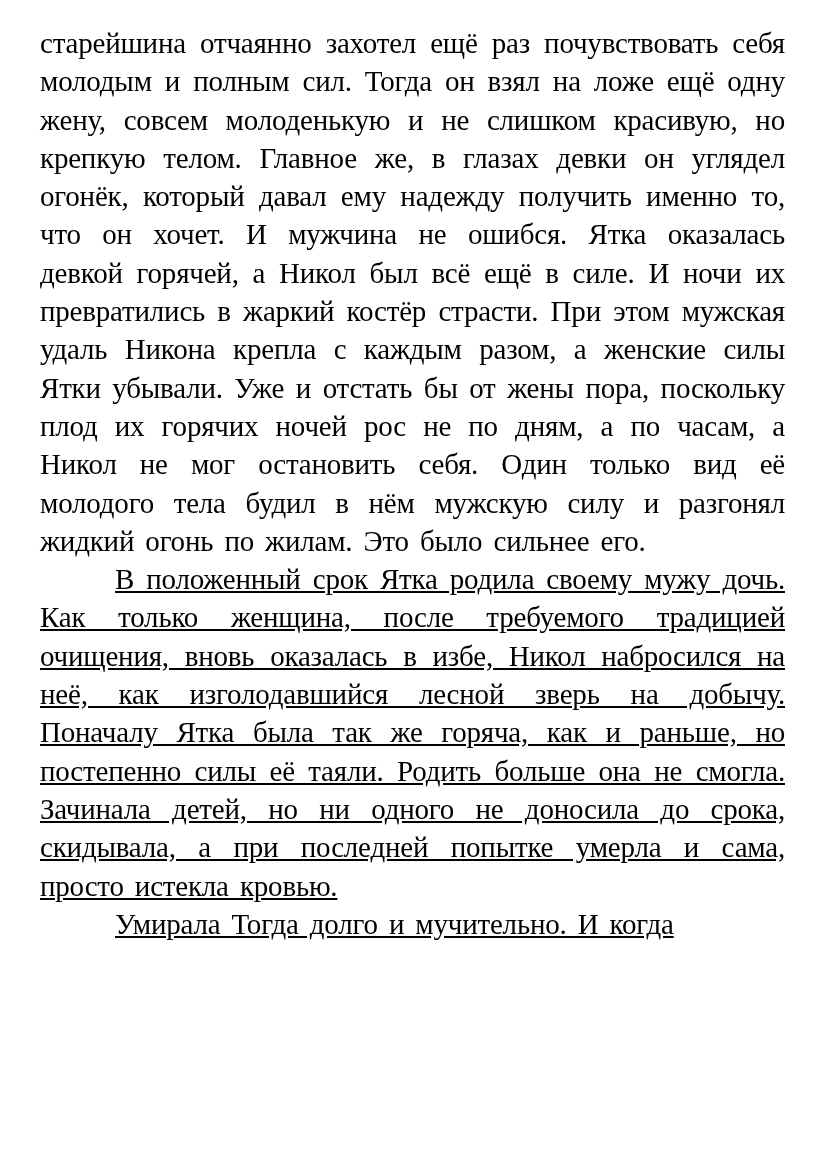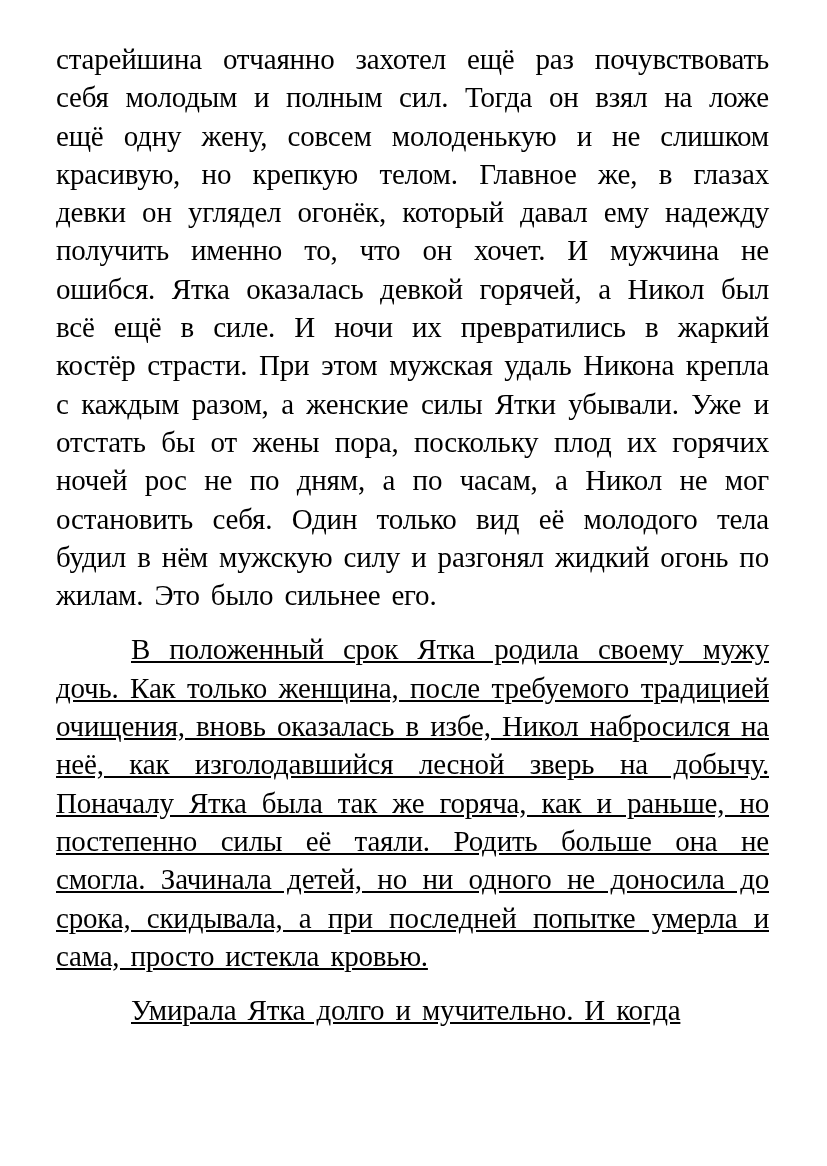--- a/index.html
+++ b/index.html
@@ -19,33 +19,33 @@
     padding: 24px 42px 0 40px;
     background: #ffffff;
     color: #000000;
     font-family: "Liberation Serif", "DejaVu Serif", serif;
     font-size: 29px;
     line-height: 38.3px;
     text-align: justify;
     text-justify: inter-word;
   }
   .para {
-    margin: 16px;
+    margin: 0;
     padding: 0;
     word-spacing: 0.14em;
     letter-spacing: -0.2px;
   }
   .para.indent {
     text-indent: 75px;
     text-decoration: underline;
   }
   .para.no-indent {
     text-indent: 0;
   }
 </style>
 </head>
 <body>
 
 <div class="page">
   <p class="para no-indent">старейшина отчаянно захотел ещё раз почувствовать себя молодым и полным сил. Тогда он взял на ложе ещё одну жену, совсем молоденькую и не слишком красивую, но крепкую телом. Главное же, в глазах девки он углядел огонёк, который давал ему надежду получить именно то, что он хочет. И мужчина не ошибся. Ятка оказалась девкой горячей, а Никол был всё ещё в силе. И ночи их превратились в жаркий костёр страсти. При этом мужская удаль Никона крепла с каждым разом, а женские силы Ятки убывали. Уже и отстать бы от жены пора, поскольку плод их горячих ночей рос не по дням, а по часам, а Никол не мог остановить себя. Один только вид её молодого тела будил в нём мужскую силу и разгонял жидкий огонь по жилам. Это было сильнее его.</p>
   <p class="para indent">В положенный срок Ятка родила своему мужу дочь. Как только женщина, после требуемого традицией очищения, вновь оказалась в избе, Никол набросился на неё, как изголодавшийся лесной зверь на добычу. Поначалу Ятка была так же горяча, как и раньше, но постепенно силы её таяли. Родить больше она не смогла. Зачинала детей, но ни одного не доносила до срока, скидывала, а при последней попытке умерла и сама, просто истекла кровью.</p>
-  <p class="para indent">Умирала Ятка долго и мучительно. И когда</p>
+  <p class="para indent">Умирала Тогда долго и мучительно. И когда</p>
 </div>
 
 </body></html>

